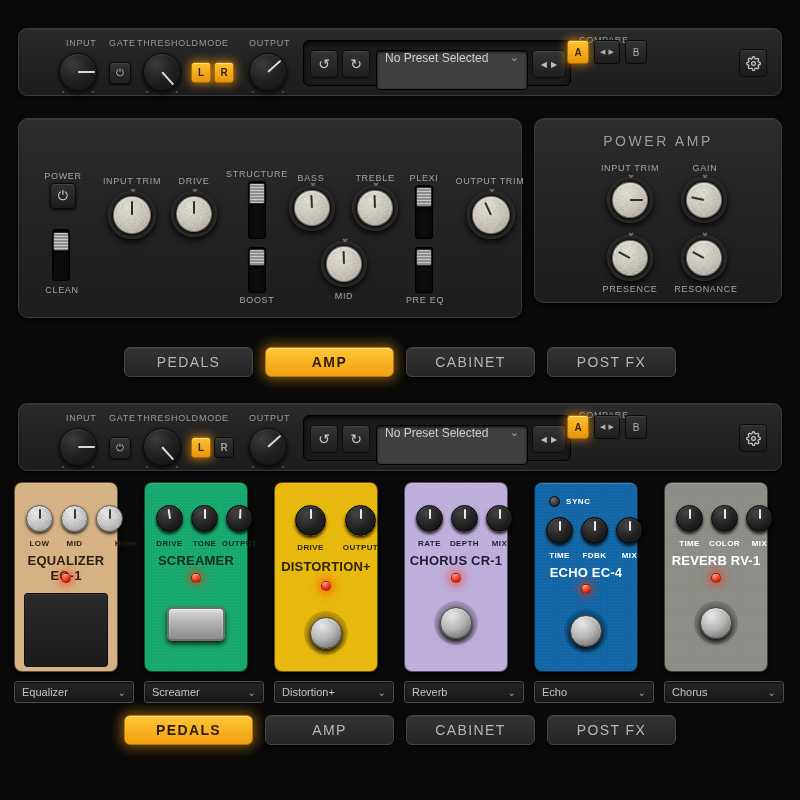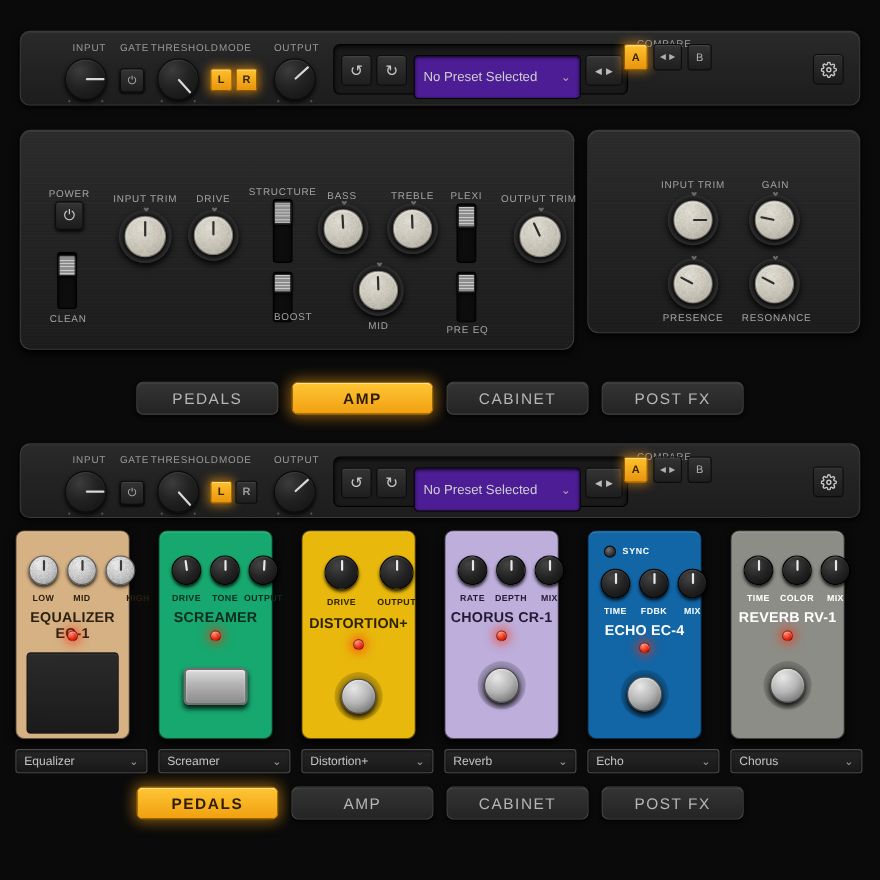--- a/index.html
+++ b/index.html
@@ -75,22 +75,22 @@
   .rbtn {
     position: absolute; width: 28px; height: 28px; top: 9px;
     background: linear-gradient(180deg,#343434,#1e1e1e);
     border: 1px solid #0c0c0c; border-radius: 4px;
     display:flex;align-items:center;justify-content:center;
     color:#c9c9c9; font-size: 14px;
     box-shadow: inset 0 1px 0 rgba(255,255,255,.08);
   }
   .preset-field {
     position: absolute; top: 9px; height: 40px;
-    background: #4c1d95; border: 1px solid #000; border-radius: 4px;
-    display: flex; align-items: center; padding: 0 8px;
+    background: #404040; border: 1px solid #000; border-radius: 4px;
+    display: flex; padding: 0 8px;
     color: #cfcfcf; font-size: 12px;
     box-shadow: inset 0 1px 3px rgba(0,0,0,.9);
   }
   .chev { margin-left: auto; color: #a5a5a5; font-size: 11px; }
   .arrbox {
     position:absolute; top:9px; height:28px; width:34px;
     background: linear-gradient(180deg,#343434,#1e1e1e);
     border:1px solid #0c0c0c; border-radius:4px;
     display:flex;align-items:center;justify-content:center;gap:4px;
     color:#bdbdbd;font-size:8px;
@@ -377,21 +377,21 @@
       </div>
     </div>
 
     <div class="amp-lbl" style="left:205px; top:50px; width:66px;">STRUCTURE</div>
     <div class="slider" style="left:229px; top:62px; height:58px;">
       <div class="handle" style="top:2%"></div>
     </div>
     <div class="slider" style="left:229px; top:128px; height:46px;">
       <div class="handle" style="top:2%"></div>
     </div>
-    <div class="amp-lbl" style="left:211px; top:164px; width:54px;text-align:right;">BOOST</div>
+    <div class="amp-lbl" style="left:211px; top:176px; width:54px;">BOOST</div>
 
     <div class="amp-lbl" style="left:266px; top:54px; width:52px;">BASS</div>
     <div class="cknob" style="left:270px; top:66px; width:46px; height:46px;">
       <div class="ring"></div>
       <div class="tick" style="transform:rotate(-135deg) translateY(-1px)"></div>
       <div class="tick" style="transform:rotate(135deg) translateY(-1px)"></div>
       <div class="cap" style="inset:5px;">
         <div class="ptr" style="transform:translateY(-50%) rotate(-93deg)"></div>
       </div>
     </div>
@@ -430,20 +430,21 @@
       <div class="ring"></div>
       <div class="tick" style="transform:rotate(-135deg) translateY(-1px)"></div>
       <div class="tick" style="transform:rotate(135deg) translateY(-1px)"></div>
       <div class="cap" style="inset:5px;">
         <div class="ptr" style="transform:translateY(-50%) rotate(-115deg)"></div>
       </div>
     </div>
   </div>
 
   <div class="amp-panel" style="left:534px; top:118px; width:248px; height:185px;">
+    <div class="panel-title">POWER AMP</div>
 
     <div class="amp-lbl" style="left:60px; top:44px; width:70px;">INPUT TRIM</div>
     <div class="cknob" style="left:72px; top:58px; width:46px; height:46px;">
       <div class="ring"></div>
       <div class="tick" style="transform:rotate(-135deg) translateY(-1px)"></div>
       <div class="tick" style="transform:rotate(135deg) translateY(-1px)"></div>
       <div class="cap" style="inset:5px;">
         <div class="ptr" style="transform:translateY(-50%) rotate(0deg)"></div>
       </div>
     </div>

